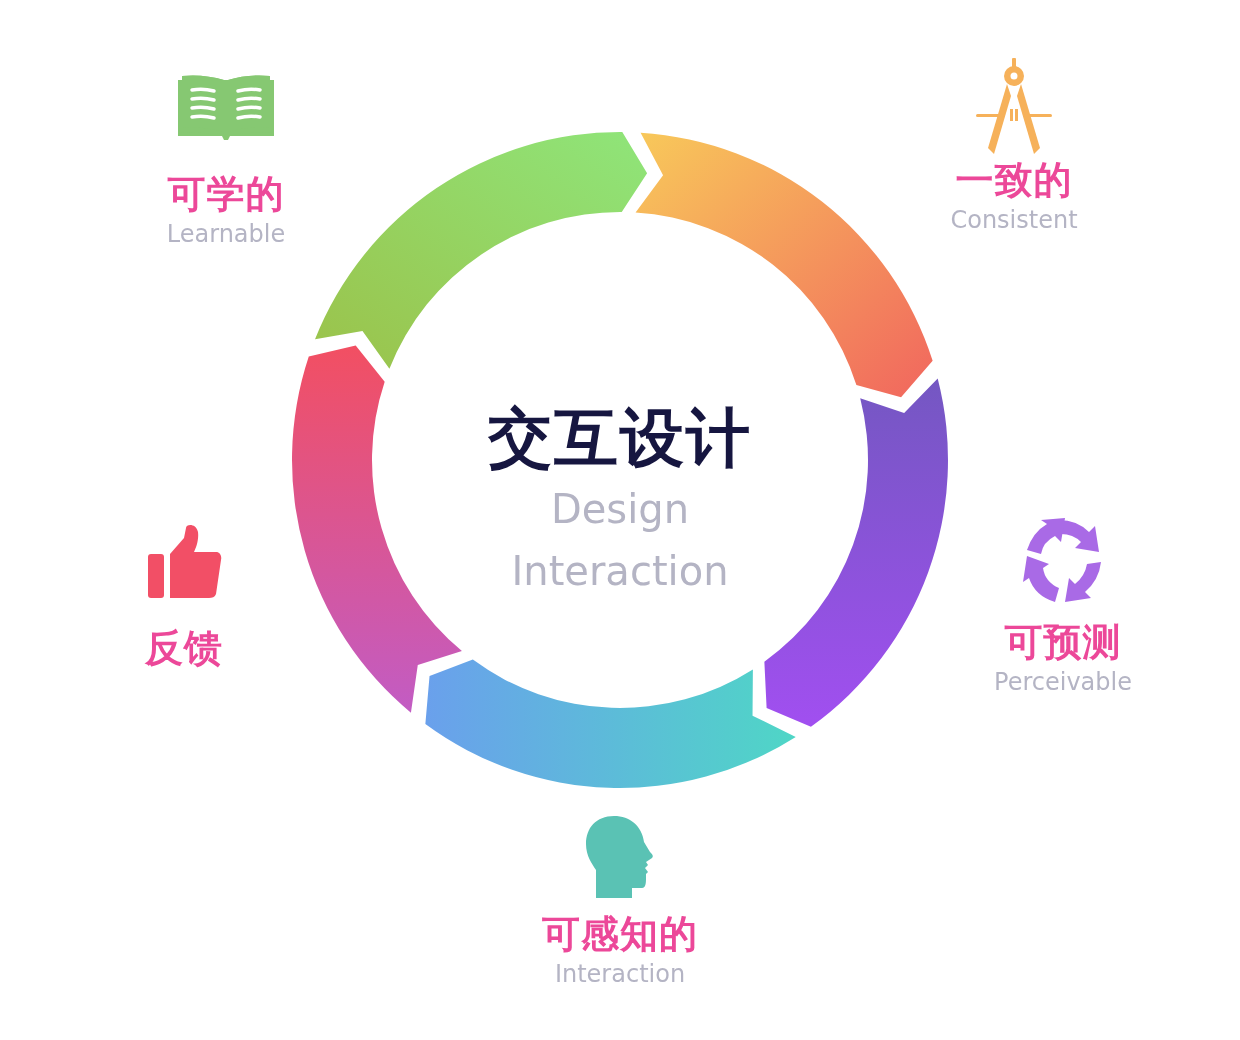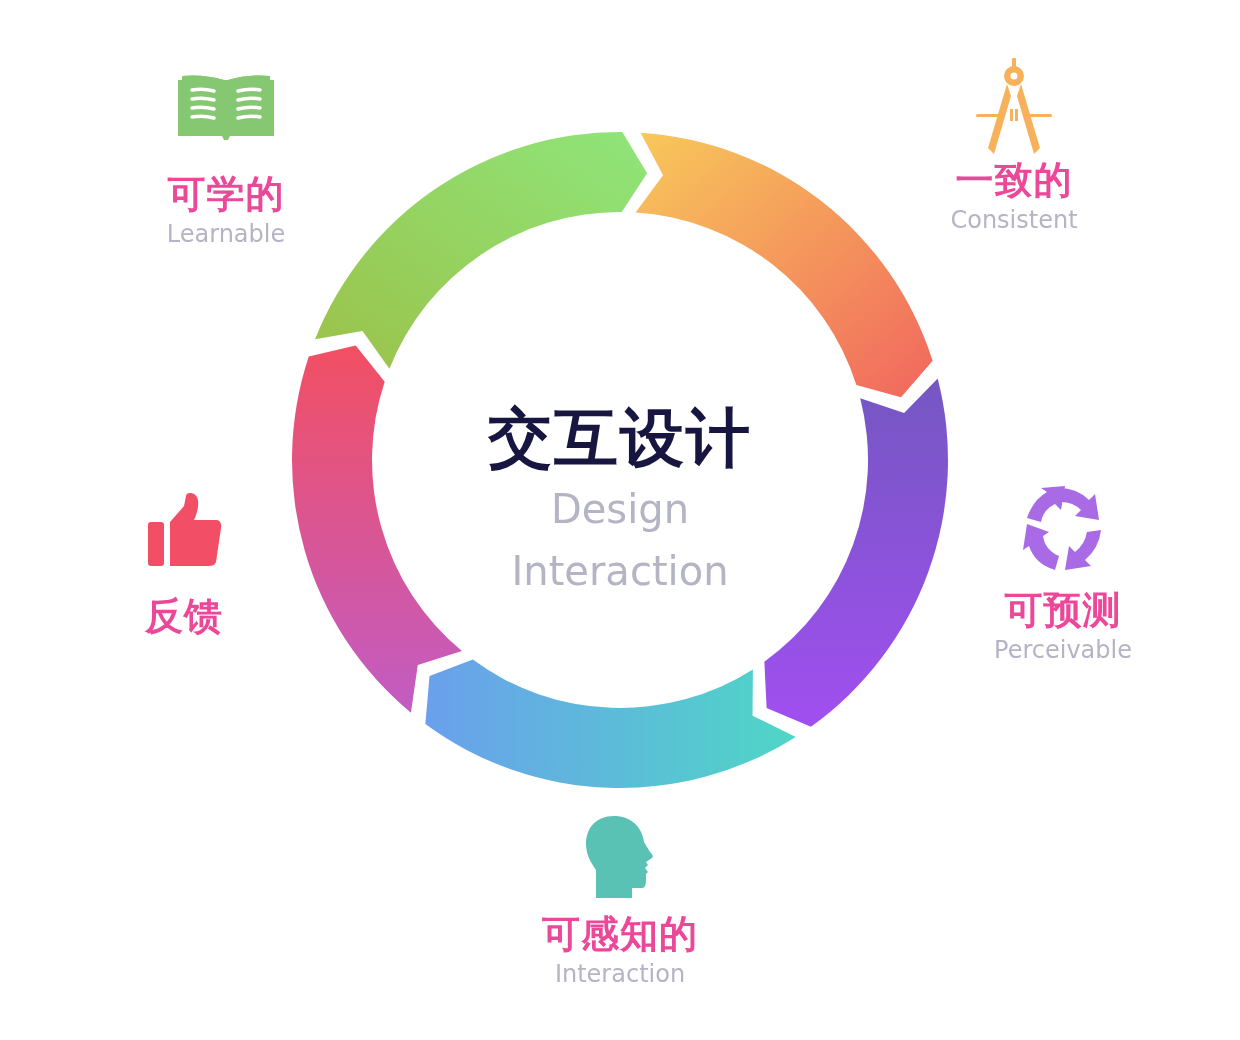--- a/index.html
+++ b/index.html
@@ -87,42 +87,42 @@
       <rect x="50" y="56" width="28" height="3" rx="1.5"></rect>
       <rect x="36" y="51" width="3" height="12"></rect>
       <rect x="41" y="51" width="3" height="12"></rect>
     </g>
     <circle cx="40" cy="18" r="3.5" fill="#ffffff"></circle>
   </svg>
   <div class="zh" style="margin-top:0;">一致的</div>
   <div class="en">Consistent</div>
 </div>
 
-<div class="item" style="left:943px; top:484px;">
+<div class="item" style="left:943px; top:516px;">
   <svg class="icon" width="84" height="90" viewBox="0 0 84 90">
     <g fill="#a96ae6">
       <path d="M38 4 Q56 4 68 16 L74 10 L78 36 L54 32 L60 26 Q52 18 40 18 Z"></path>
       <path d="M80 46 Q78 64 64 76 L70 82 L44 86 L48 62 L54 68 Q64 60 66 48 Z"></path>
       <path d="M34 86 Q14 80 8 62 L2 66 L6 40 L28 48 L22 52 Q24 66 38 72 Z"></path>
       <path d="M6 34 Q12 16 26 8 L20 4 L44 2 L40 26 L34 20 Q22 26 20 38 Z"></path>
     </g>
   </svg>
   <div class="zh" style="margin-top:12px;">可预测</div>
   <div class="en">Perceivable</div>
 </div>
 
 <div class="item" style="left:500px; top:816px;">
   <svg class="icon" width="72" height="82" viewBox="0 0 72 82">
     <path fill="#5ac2b4" d="M30 0 C12 0 2 12 2 28 C2 40 8 48 12 54 L12 82 L48 82 L48 72 L58 72 C62 72 62 66 62 62 L62 58 L64 56 L61 52 L64 49 L62 46 L68 42 C70 40 68 38 66 36 L60 26 C58 10 46 0 30 0 Z"></path>
   </svg>
   <div class="zh" style="margin-top:12px;font-family:Liberation Serif, serif;">可感知的</div>
   <div class="en">Interaction</div>
 </div>
 
-<div class="item" style="left:64px; top:492px;">
+<div class="item" style="left:64px; top:524px;">
   <svg class="icon" width="76" height="76" viewBox="0 0 76 76">
     <g fill="#f24f66">
       <rect x="2" y="30" width="16" height="44" rx="3"></rect>
       <path d="M24 30 L38 14 L40 4 C40 0 50 -1 52 8 C53 16 50 24 48 28 L70 28 C74 28 76 32 75 36 L70 70 C69 73 66 74 63 74 L24 74 Z"></path>
     </g>
   </svg>
   <div class="zh" style="margin-top:24px;">反馈</div>
 </div>
 
 </body></html>

